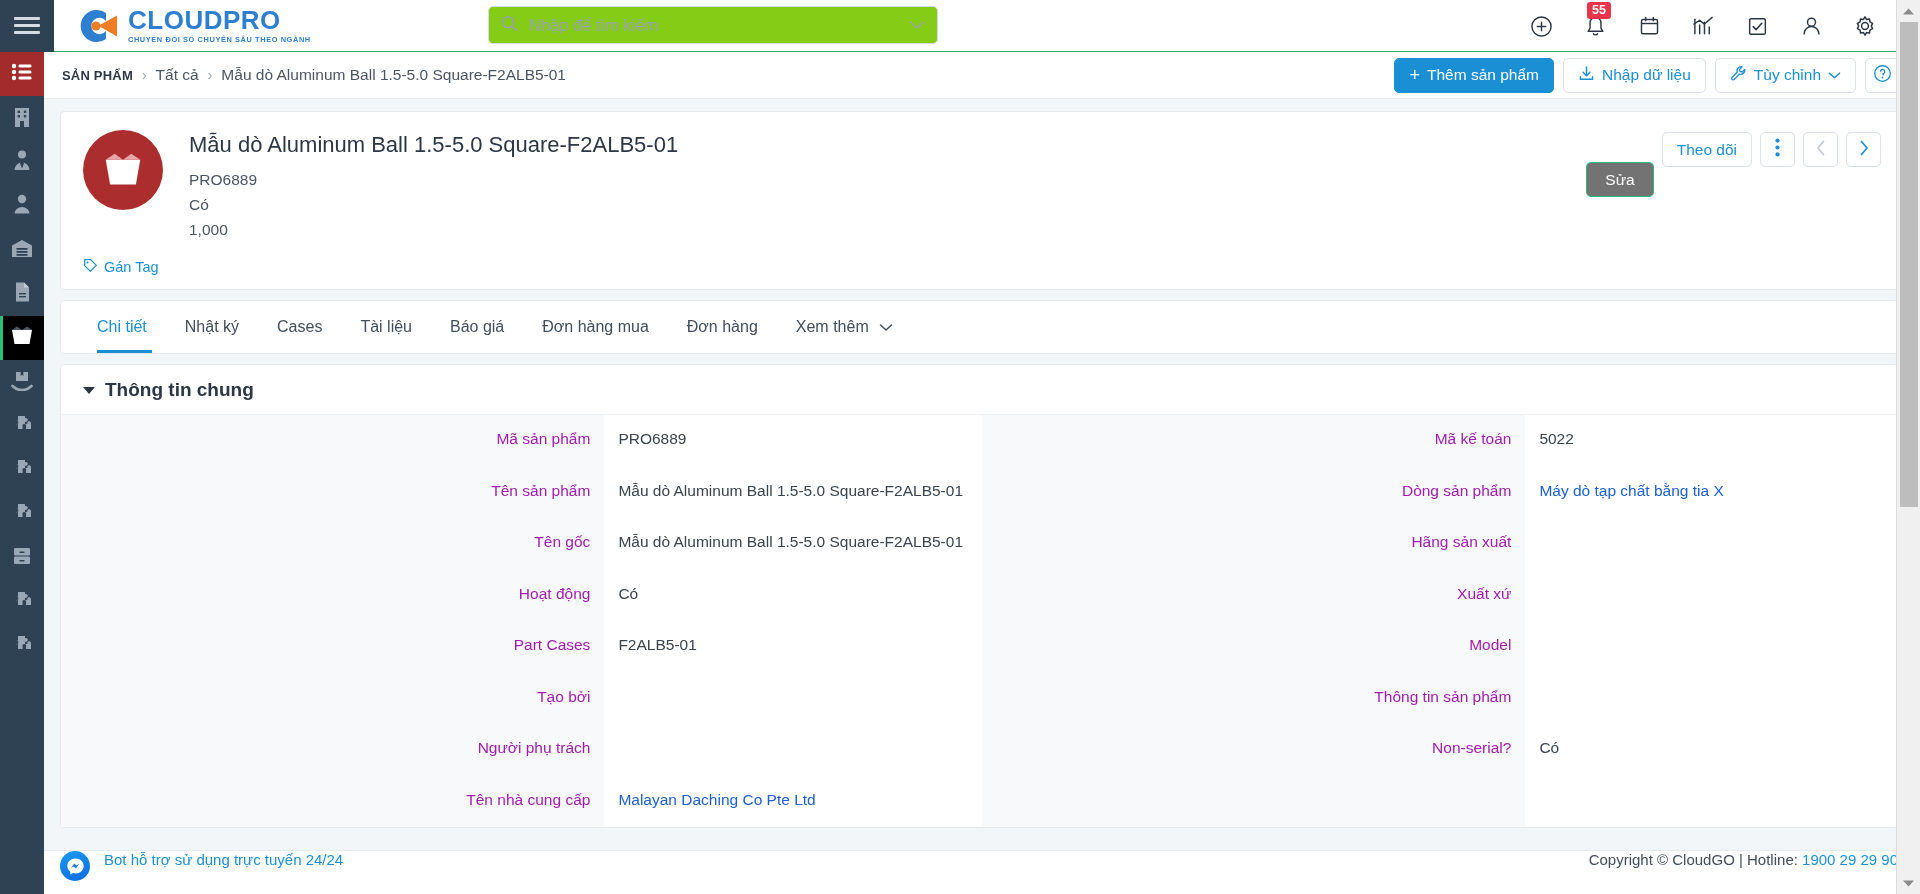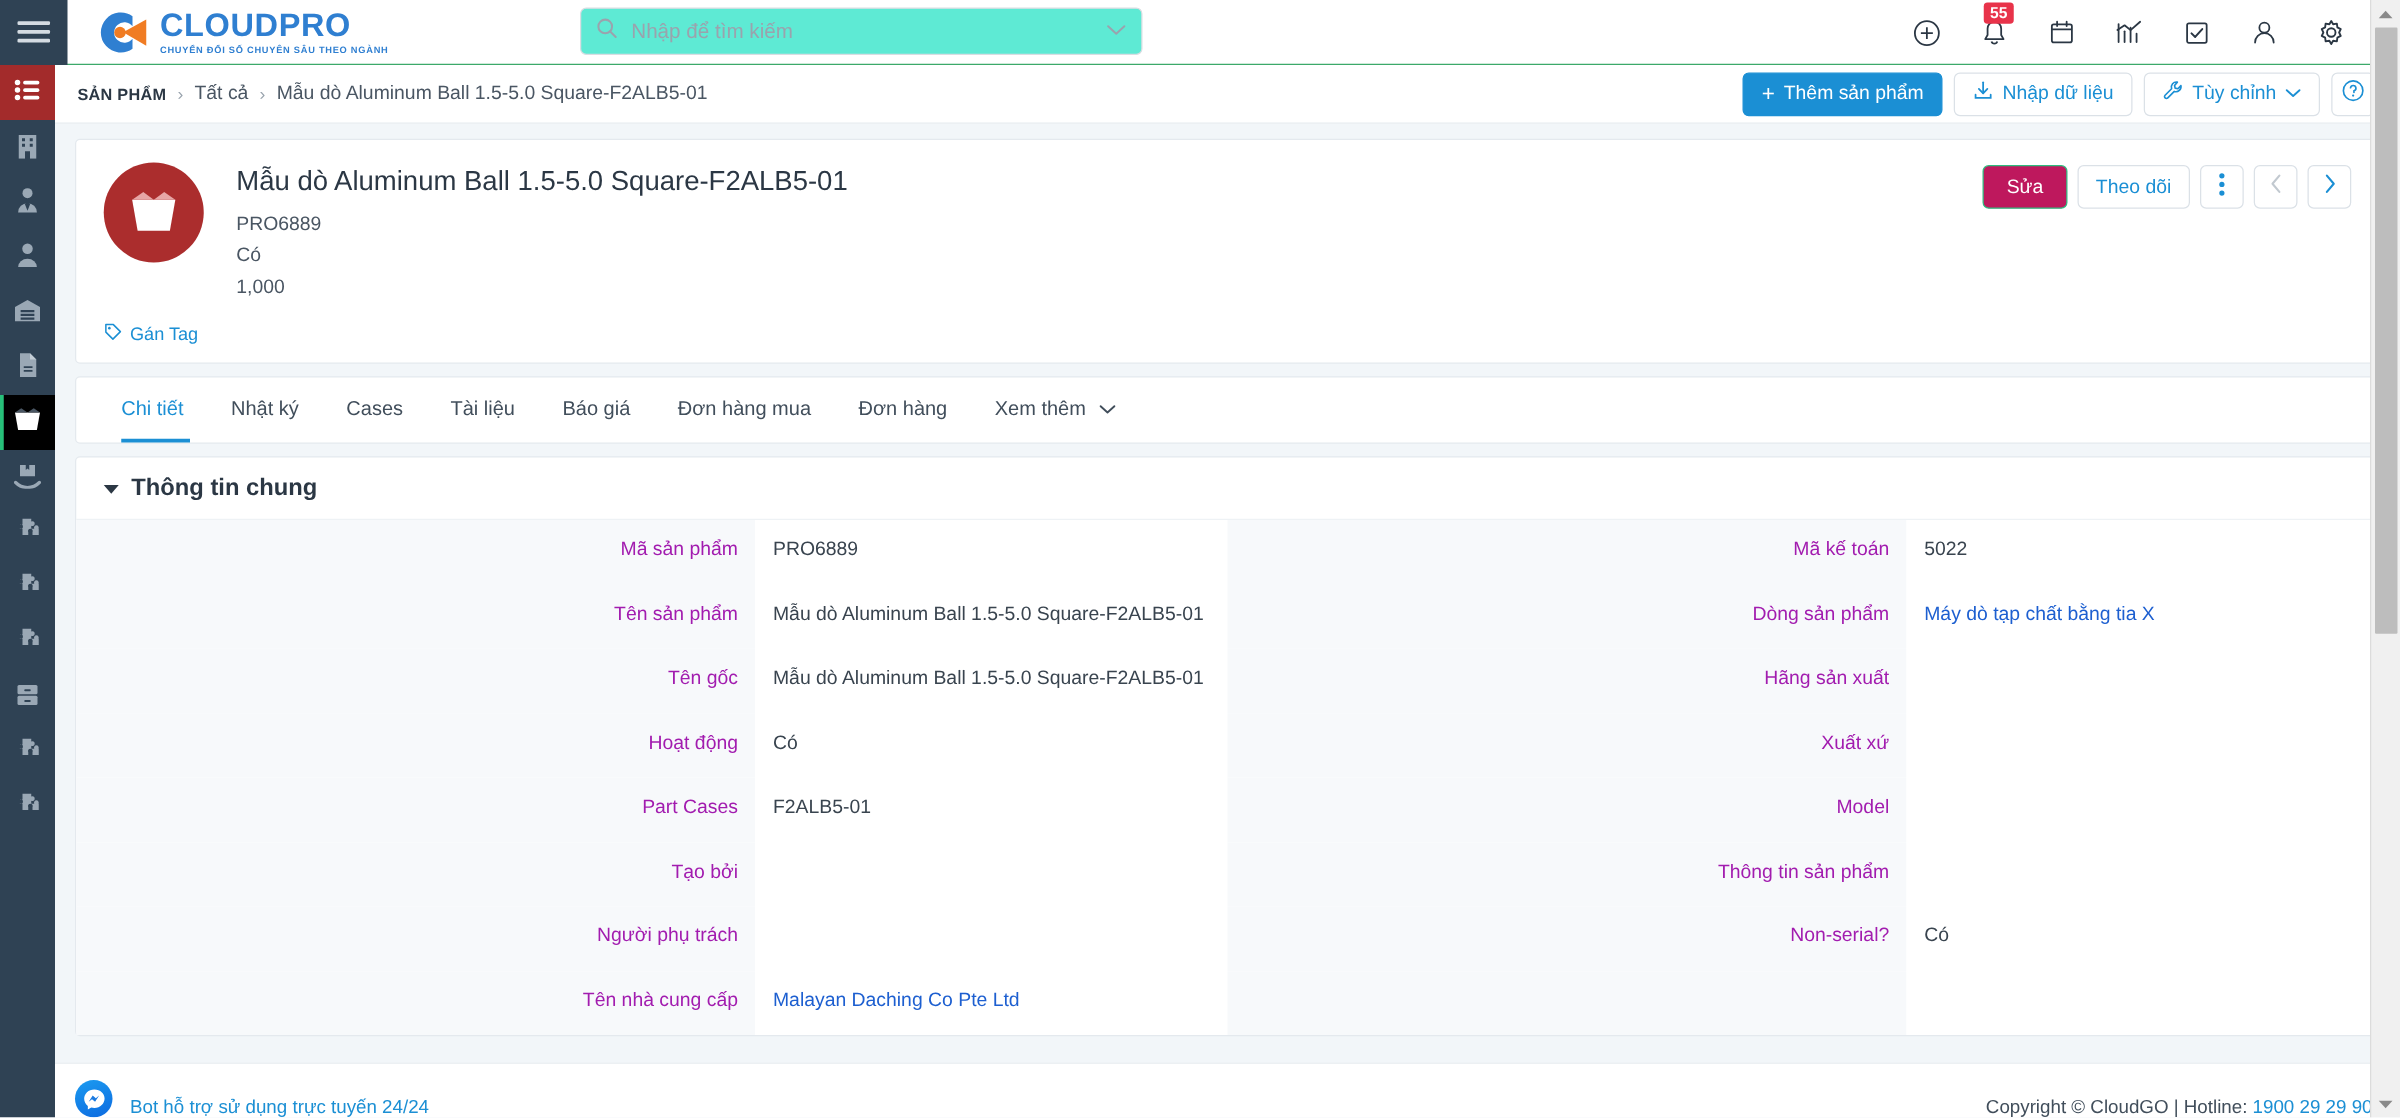--- a/index.html
+++ b/index.html
@@ -26,25 +26,25 @@
   }
   .hamburger { width: 26px; }
   .hamburger span { display: block; height: 3px; background: #d4dbe2; border-radius: 1px; margin: 4px 0; }
   .logo-wrap { display: flex; align-items: center; padding-left: 22px; }
   .logo-mark { position: relative; width: 44px; height: 40px; margin-right: 8px; }
   .logo-text { line-height: 1; }
   .logo-title { font-size: 26px; font-weight: bold; color: #2f7fd1; letter-spacing: .5px; }
   .logo-sub { font-size: 7.4px; color: #2f7fd1; letter-spacing: .6px; margin-top: 3px; font-weight: bold; }
 
   .search-box {
-    position: absolute; left: 464px; top: 6px;
+    position: absolute; left: 488px; top: 6px;
     width: 450px; height: 38px;
     border: 1px solid #d9dde2; border-radius: 5px;
     display: flex; align-items: center; padding: 0 12px;
-    background: #5eead4;
+    background: #84cc16;
   }
   .search-box .sicon { margin-right: 9px; flex: 0 0 auto; }
   .search-input {
     border: 0; outline: 0; flex: 1; font-size: 16.5px; color: #3a4653;
     font-family: "Liberation Sans", sans-serif; background: transparent;
   }
   .search-input::placeholder { color: #9aa3ad; }
   .search-caret { margin-left: 8px; }
 
   .top-icons { position: absolute; right: 42px; top: 0; height: 52px; display: flex; align-items: center; gap: 28px; }
@@ -107,21 +107,21 @@
   }
   .rec-head { display: flex; }
   .avatar {
     width: 80px; height: 80px; border-radius: 50%; background: #ab2d2d;
     display: flex; align-items: center; justify-content: center; flex: 0 0 auto;
   }
   .rec-meta { margin-left: 26px; padding-top: 2px; }
   .rec-title { font-size: 22px; color: #2b3744; font-weight: normal; margin: 0 0 9px 0; }
   .rec-sub { font-size: 15.5px; color: #4a5663; line-height: 25px; }
   .rec-actions { margin-left: auto; display: flex; align-items: flex-start; gap: 8px; padding-top: 2px; }
-  .btn-green { background: #be185d; color: #fff; border: 1px solid #2fbb7e; padding: 0 18px; }
+  .btn-green { background: #737373; color: #fff; border: 1px solid #2fbb7e; padding: 0 18px; margin-top: 30px; }
   .btn-disabled { color: #c2c9d0; }
   .tag-row { margin-top: 16px; }
   .tag-link { color: #1b8fd4; font-size: 14.5px; display: inline-flex; align-items: center; gap: 6px; cursor: pointer; }
 
   
   .tabcard {
     background: #fff; border: 1px solid #e4e9ee; border-radius: 4px;
     margin-top: 10px; padding: 0 22px; height: 54px; display: flex; align-items: stretch;
   }
   .tab {
@@ -150,21 +150,21 @@
     width: 59%; background: #f7f9fb; text-align: right; padding: 15px 14px 10px 10px;
     font-size: 15.5px; color: #a21caf;
   }
   .fvalue { flex: 1; padding: 15px 10px 10px 14px; font-size: 15.5px; color: #39444f; }
   .fvalue.link { color: #1d5fd0; cursor: pointer; }
   .left-col .flabel { padding-left: 22px; }
 
   
   .footer {
     height: 44px; min-height: 44px; background: #fff; border-top: 1px solid #e6ebef;
-    display: flex; align-items: flex-end; padding: 0 22px 0 16px; position: relative; z-index: 4;
+    display: flex; align-items: flex-start; padding: 0 22px 0 16px; position: relative; z-index: 4;
   }
   .chat-bubble {
     width: 30px; height: 30px; border-radius: 50%;
     background: linear-gradient(160deg,#1b9bf0,#0d6ae0);
     display: flex; align-items: center; justify-content: center; margin-right: 14px; cursor: pointer;
   }
   .bot-text { color: #1b8fd4; font-size: 15px; cursor: pointer; }
   .copy { margin-left: auto; font-size: 15px; color: #414e5b; }
   .copy .hot { color: #1b8fd4; }
 

